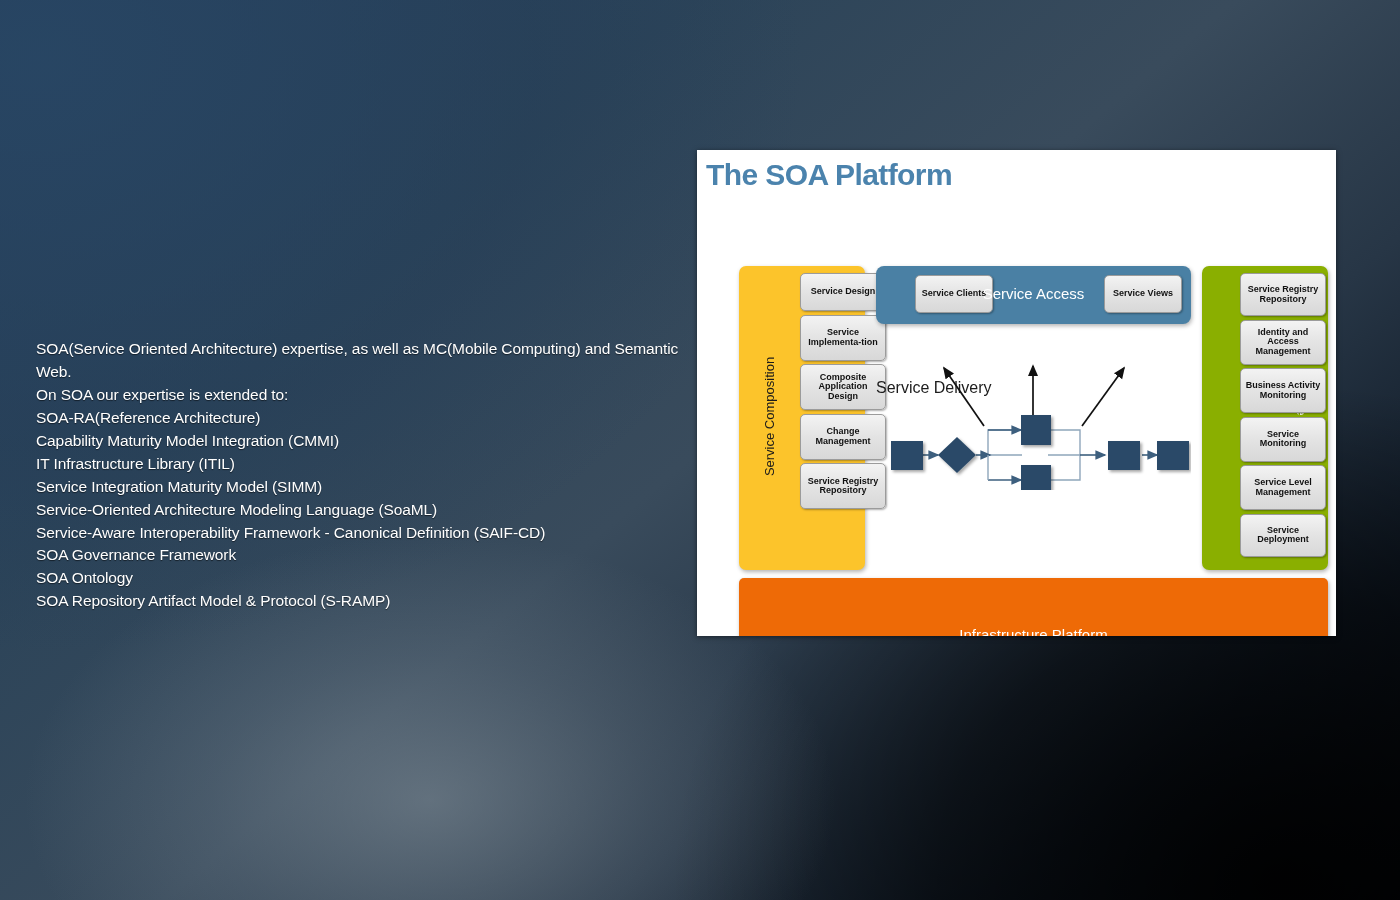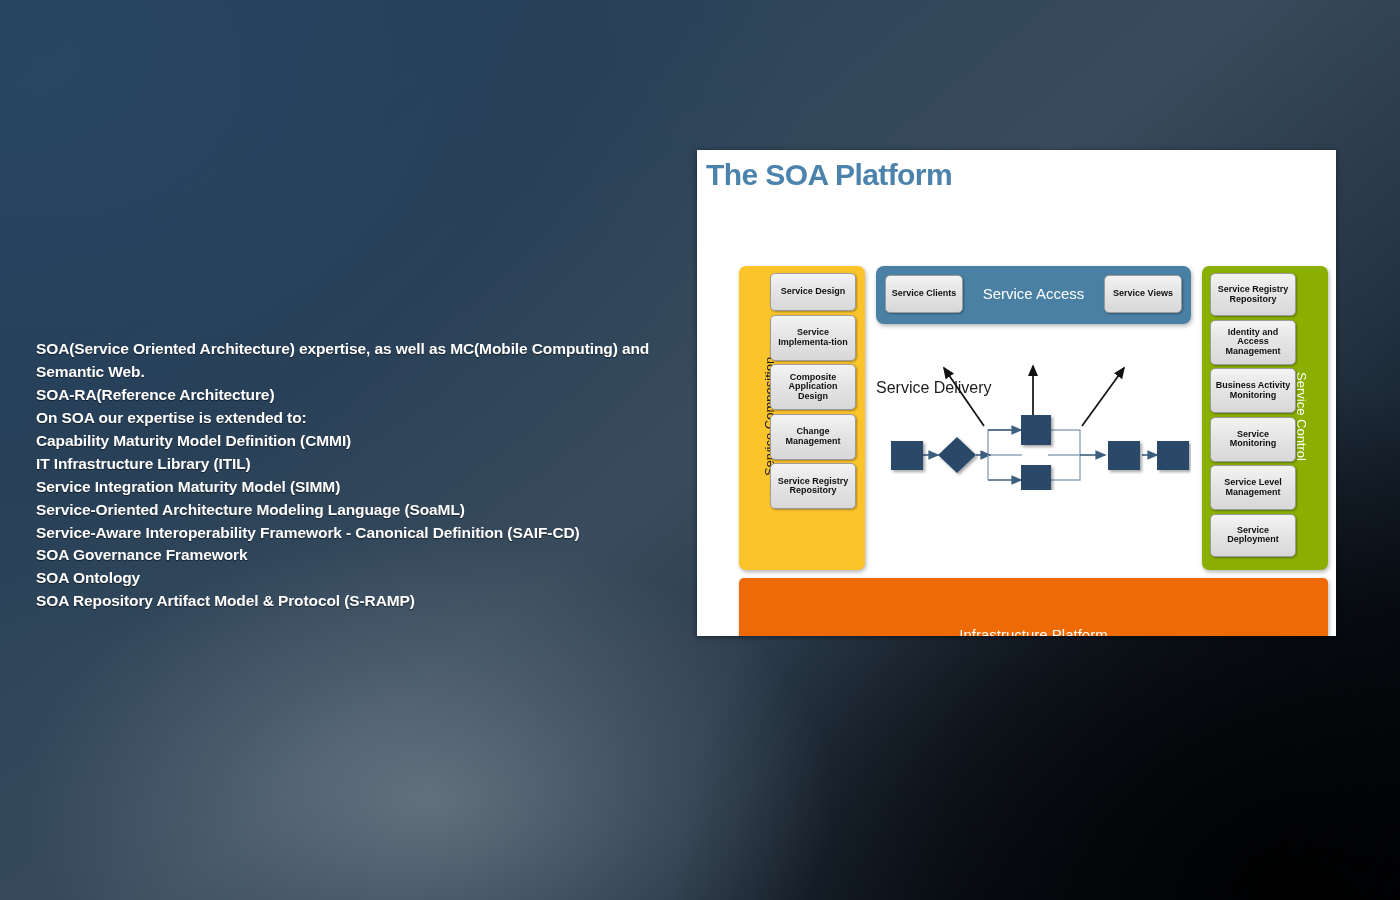--- a/index.html
+++ b/index.html
@@ -13,21 +13,21 @@
     background-image:
       radial-gradient(ellipse 520px 340px at 430px 800px, rgba(132,145,155,0.58) 0%, rgba(120,134,146,0.28) 42%, rgba(60,72,84,0.0) 78%),
       radial-gradient(ellipse 760px 620px at 1280px 880px, rgba(0,0,0,0.92) 0%, rgba(0,0,0,0.55) 45%, rgba(0,0,0,0.0) 80%),
       radial-gradient(ellipse 900px 700px at 40px 60px, rgba(40,70,100,0.85) 0%, rgba(33,58,86,0.35) 55%, rgba(0,0,0,0) 85%),
       linear-gradient(140deg, #27425f 0%, #2c4459 28%, #394b5c 50%, #273646 68%, #101a26 84%, #04070c 100%);
   }
 
   
   .text-block {
     position: absolute; left: 36px; top: 338px; width: 660px;
-    color: #ffffff; font-weight: bold; font-size: 15.5px; line-height: 1.48;
+    color: #ffffff; font-weight: normal; font-size: 15.5px; line-height: 1.48;
     text-shadow: 0 1px 1px rgba(0,0,0,0.55);
     letter-spacing: -0.1px;
   }
   .text-block p { white-space: nowrap; }
   .text-block p.wrap { white-space: normal; }
 
   
   .panel {
     position: absolute; left: 697px; top: 150px; width: 639px; height: 486px;
     background: #ffffff; overflow: hidden;
@@ -44,20 +44,21 @@
   }
 
   
   .chip {
     background: linear-gradient(180deg,#f3f3f3 0%,#e4e4e4 48%,#d8d8d8 100%);
     border: 1px solid #9b9b9b; border-radius: 5px;
     display: flex; align-items: center; justify-content: center; text-align: center;
     color: #111; font-size: 9px; line-height: 1.03; font-weight: bold;
     box-shadow: 1px 1px 2px rgba(0,0,0,0.32);
     padding: 2px 2px;
+    margin-left: 30px;
   }
 
   
   .col-yellow {
     position: absolute; left: 0px; top: 38px; width: 126px; height: 304px;
     background: #fcc42b; border-radius: 7px;
     box-shadow: 1px 2px 4px rgba(0,0,0,0.3);
   }
   .col-green {
     position: absolute; left: 463px; top: 38px; width: 126px; height: 304px;
@@ -132,23 +133,23 @@
     position: absolute; left: 0; right: 0; top: 55px; text-align: left;
     font-size: 16px; color: #1c1c1c;
   }
   .flow svg { position: absolute; left: 0; top: 0; }
 </style>
 </head>
 <body>
 
 <div class="text-block">
   <p class="wrap">SOA(Service Oriented Architecture) expertise, as well as MC(Mobile Computing) and Semantic Web.</p>
+  <p>On SOA our expertise is extended to:</p>
   <p>SOA-RA(Reference Architecture)</p>
-  <p>On SOA our expertise is extended to:</p>
-  <p>Capability Maturity Model Definition (CMMI)</p>
+  <p>Capability Maturity Model Integration (CMMI)</p>
   <p>IT Infrastructure Library (ITIL)</p>
   <p>Service Integration Maturity Model (SIMM)</p>
   <p>Service-Oriented Architecture Modeling Language (SoaML)</p>
   <p>Service-Aware Interoperability Framework - Canonical Definition (SAIF-CD)</p>
   <p>SOA Governance Framework</p>
   <p>SOA Ontology</p>
   <p>SOA Repository Artifact Model &amp; Protocol (S-RAMP)</p>
 </div>
 
 <div class="panel">

